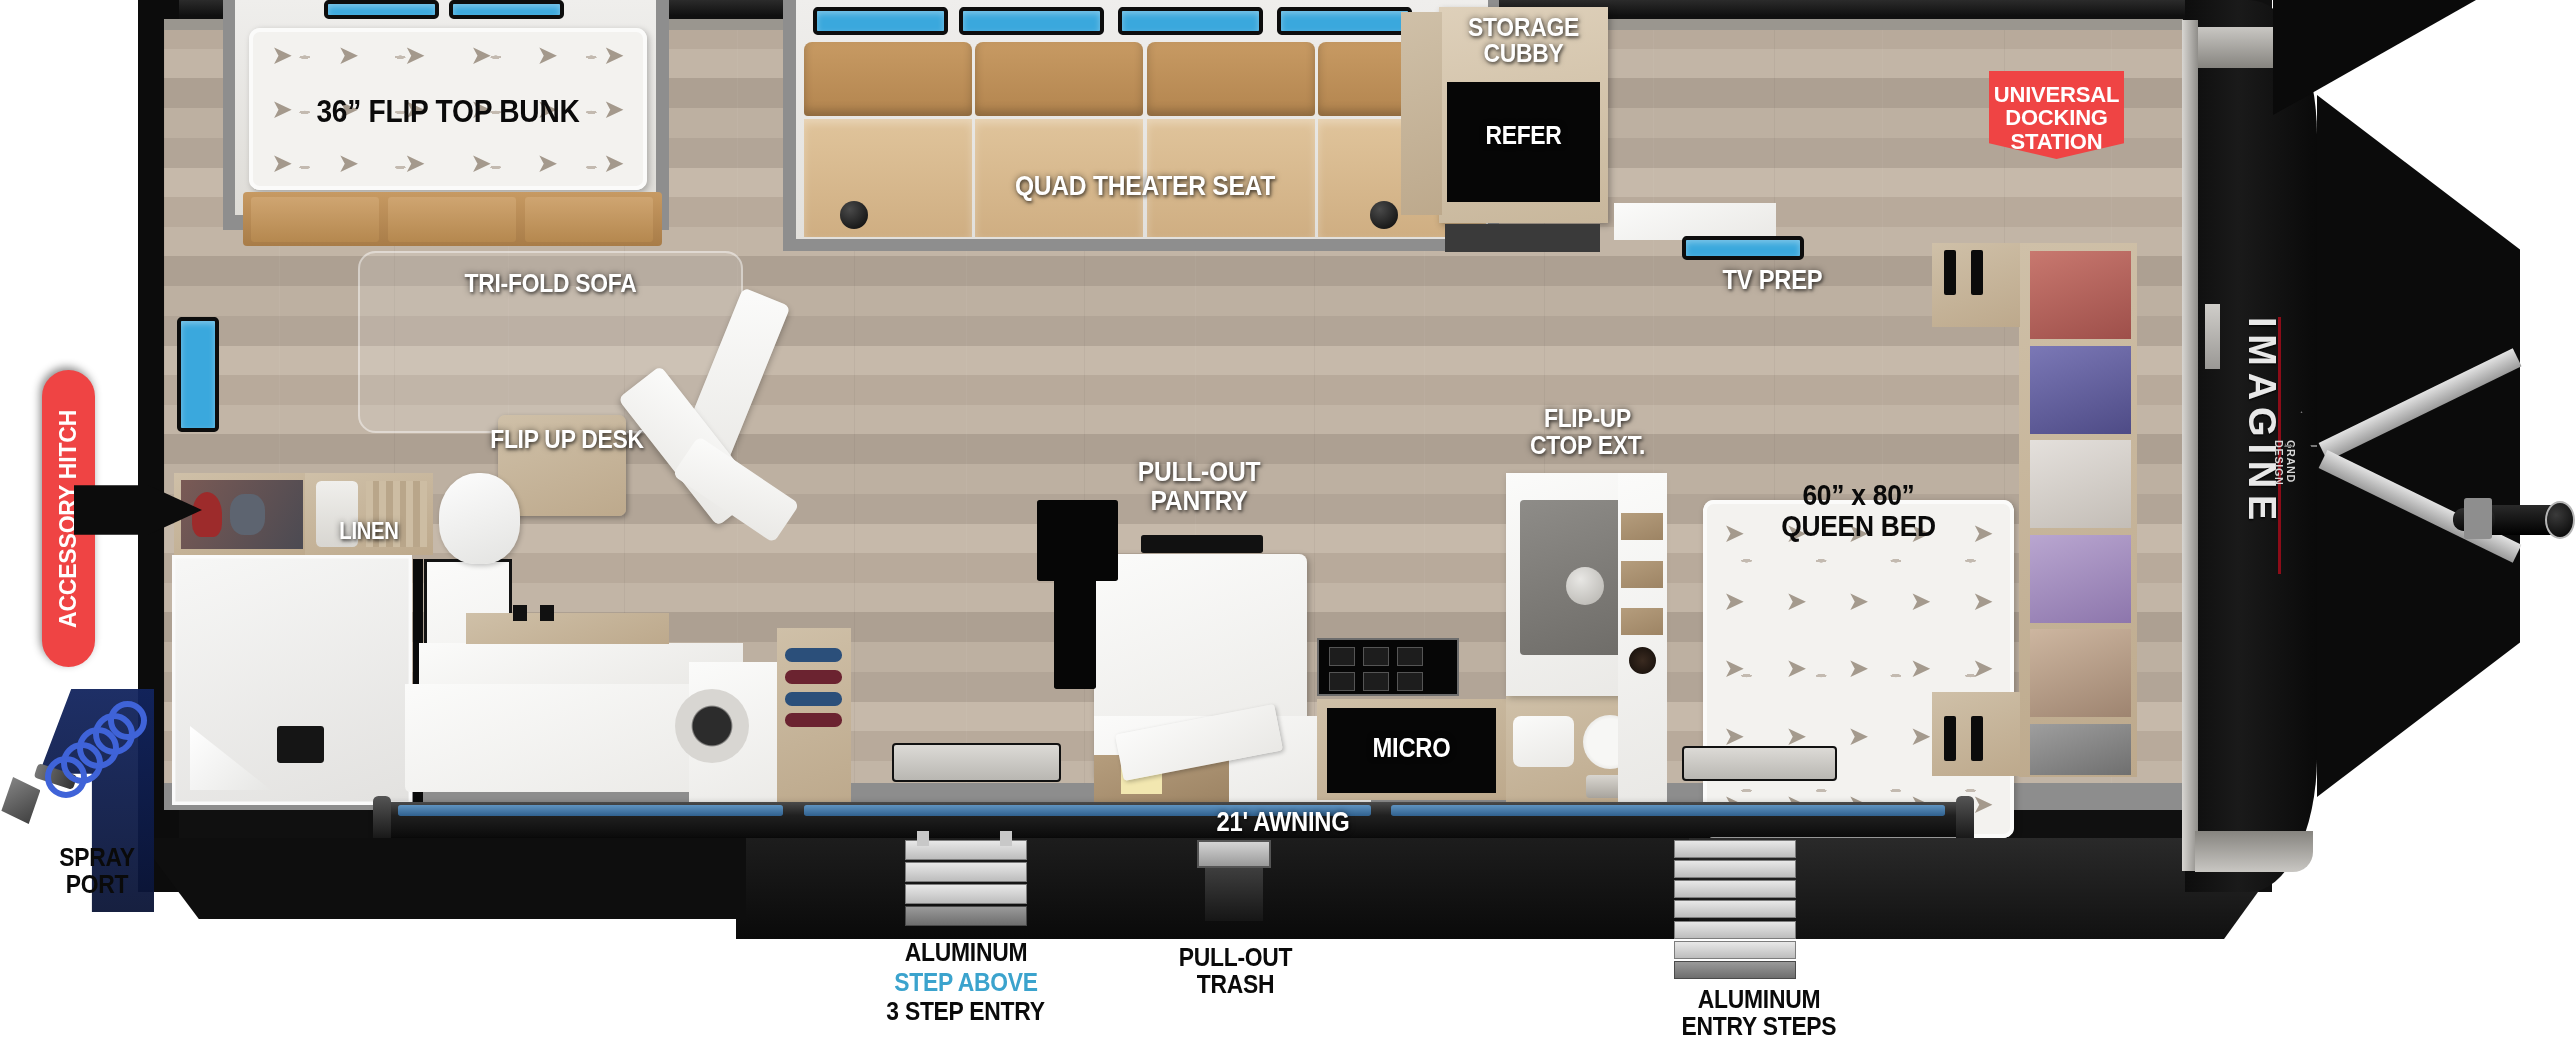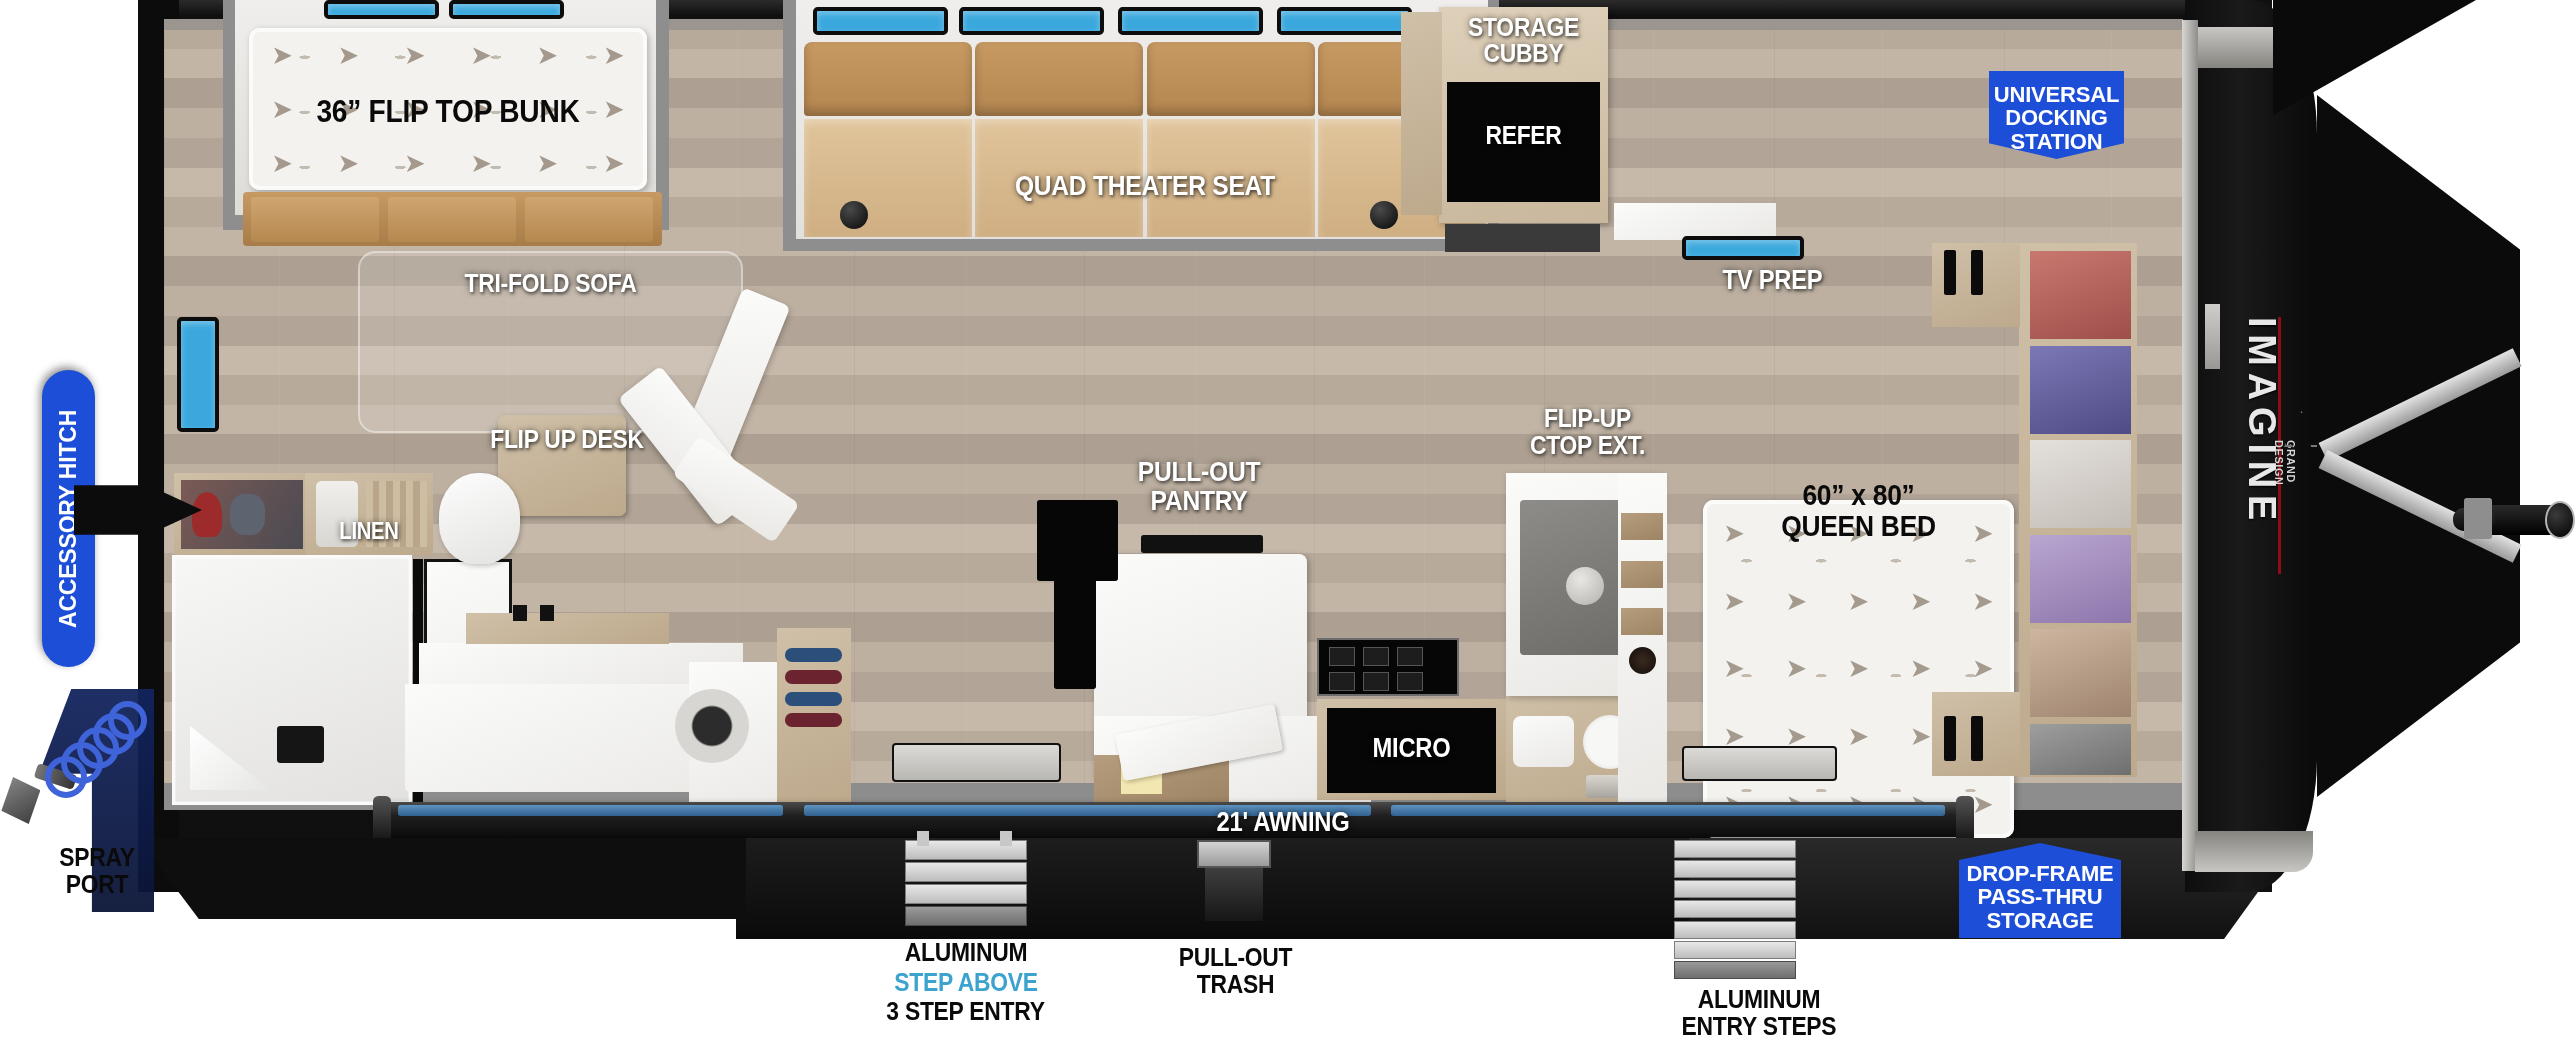--- a/index.html
+++ b/index.html
@@ -148,21 +148,21 @@
     box-shadow: inset 0 -5.4px 9.5px rgba(0,0,0,.22);
   }
   .tseat-seat {
     background: linear-gradient(180deg,#e0c49b,#cfae82);
     box-shadow: inset 0 4px 8px rgba(255,255,255,.3);
   }
 
   
   .badge {
     position:absolute;
-    background:#1d4ed8;
+    background:#ef4444;
     color:#fff;
     font-weight:bold;
     text-align:center;
     line-height:1.06;
     letter-spacing:-0.2px;
     filter: drop-shadow(2px 3.4px 4px rgba(0,0,0,.45));
   }
   #badgeDocking {
     clip-path: polygon(0 0, 100% 0, 100% 82%, 50% 100%, 0 82%);
     padding-top: 12px;
@@ -501,23 +501,20 @@
   <div class="abs step" style="left:1674px;top:921px;width:122px;height:18px;"></div>
   <div class="abs step" style="left:1674px;top:941px;width:122px;height:18px;"></div>
   <div class="abs step-dark" style="left:1674px;top:961px;width:122px;height:18px;"></div>
   <div class="lbl lbl-b" style="left:1651px;top:986px;width:216px;font-size:26px;">ALUMINUM
 ENTRY STEPS</div>
 
   <div class="badge" id="badgeDocking" style="left:1989px;top:71px;width:135px;height:88px;font-size:22px;">UNIVERSAL
 DOCKING
 STATION</div>
 
-  <div class="badge" id="badgeDropFrame" style="left:1959px;top:843px;width:162px;height:95px;font-size:22px;">DROP-FRAME
-PASS-THRU
-STORAGE</div>
 
   <div class="badge" id="badgeHitch" style="left:42px;top:370px;width:53px;height:297px;font-size:23px;">ACCESSORY HITCH</div>
 
   <div class="abs" style="left:74px;top:466px;width:128px;height:88px;background:#0c0c0c;clip-path:polygon(0 22%,58% 22%,100% 50%,58% 78%,0 78%);"></div>
 
   <div class="abs" style="left:39px;top:689px;width:115px;height:223px;background:linear-gradient(180deg,#12245e,#0a1436);clip-path:polygon(28% 0,100% 0,100% 100%,46% 100%,46% 38%,0 38%);opacity:.95;"></div>
   <div class="abs" style="left:1.4px;top:777px;width:39px;height:47px;background:linear-gradient(150deg,#8a8a8a,#3a3a3a);clip-path:polygon(30% 0,100% 28%,70% 100%,0 72%);"></div>
   <div class="abs" style="left:35px;top:769px;width:41px;height:15px;background:linear-gradient(90deg,#777,#333);transform:rotate(18deg);border-radius:4px;"></div>
   <div class="coil" style="left:45px;top:756px;width:42px;height:42px;"></div>
   <div class="coil" style="left:61px;top:742px;width:42px;height:42px;"></div>

